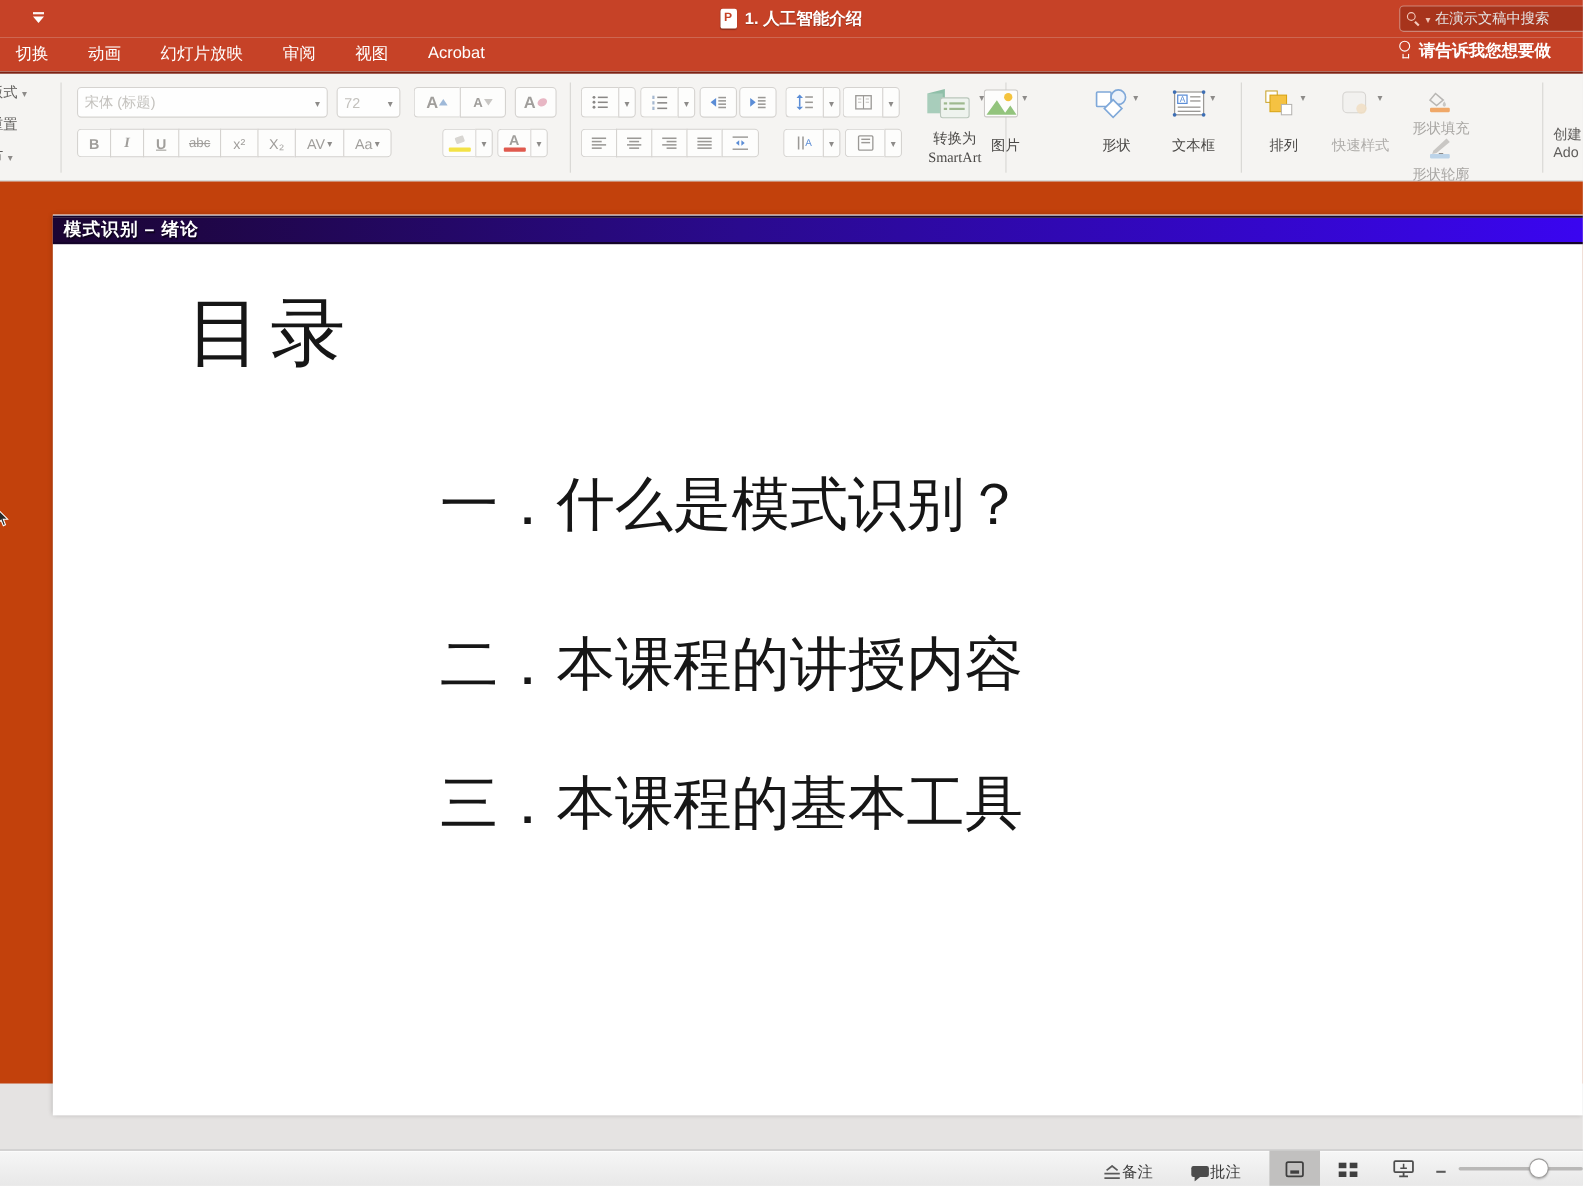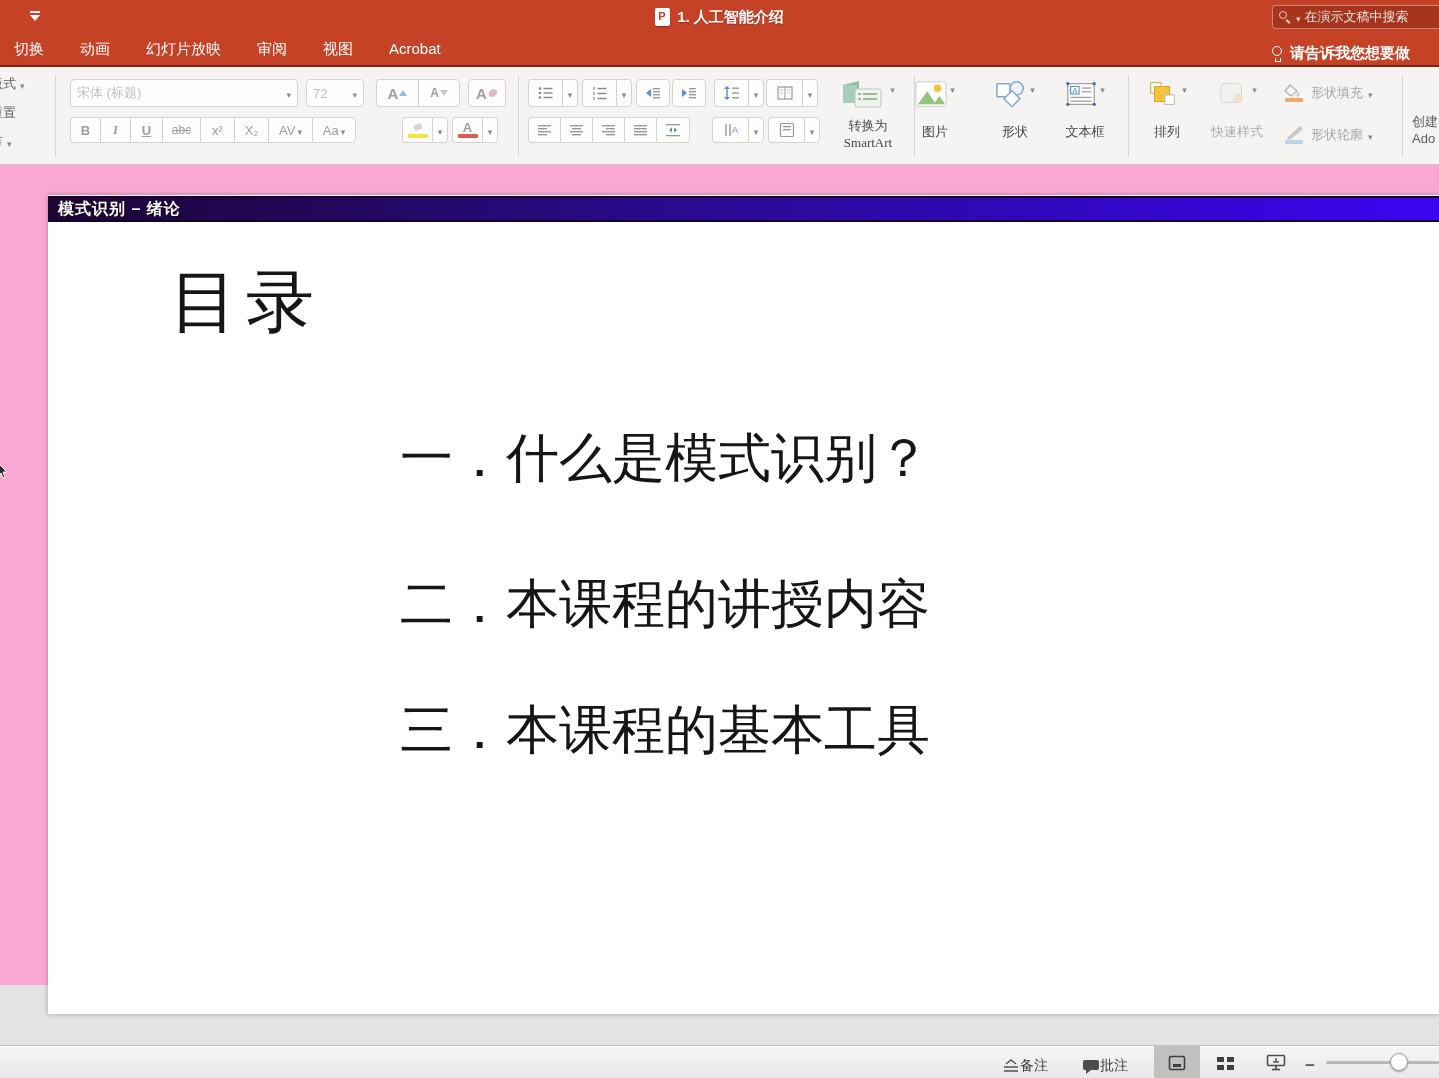--- a/index.html
+++ b/index.html
@@ -28,21 +28,21 @@
   .mag b { position:absolute; left:8px; top:8px; width:5px; height:1.7px; background:#f3cabd; transform:rotate(45deg); transform-origin:0 0; }
   .caret { display:inline-block; }
   .caret::after { content:"▾"; font-size:9px; color:#8d8b89; }
   .searchbox .caret::after { color:#f0c3b5; }
 
   
   .tabrow { position:absolute; left:0; top:34px; width:100%; height:31px; background:#c64227;
     display:flex; align-items:center; }
   .tabs { display:flex; gap:36px; padding-left:14px; }
   .tab { color:#fff; font-size:15px; font-weight:500; white-space:nowrap; cursor:default; }
-  .tellme { position:absolute; right:0; top:3px; width:168px; height:26px; display:flex; align-items:flex-end; gap:6px; }
+  .tellme { position:absolute; right:0; top:3px; width:168px; height:26px; display:flex; align-items:flex-start; gap:6px; }
   .bulb { width:13px; height:17px; position:relative; flex:0 0 auto; }
   .bulb i { position:absolute; left:1px; top:0; width:10px; height:10px; border:1.6px solid #fff; border-radius:50%; }
   .bulb b { position:absolute; left:4px; top:12px; width:6px; height:4px; border-left:1.6px solid #fff; border-right:1.6px solid #fff; border-bottom:1.6px solid #fff; }
   .tellme span { color:#fff; font-size:15px; font-weight:bold; white-space:nowrap; }
 
   
   .ribbon { position:absolute; left:0; top:65px; width:100%; height:100px;
     background:#f5f4f2; border-top:2px solid #7d2113; border-bottom:1px solid #c9c7c5; }
   .vsep { position:absolute; top:8px; height:82px; width:1px; background:#d8d6d3; }
   .lbl { color:#5f5d5b; font-size:13px; white-space:nowrap; }
@@ -63,25 +63,25 @@
   .glyph.u { text-decoration:underline; }
   .glyph.st { text-decoration:line-through; font-weight:normal; font-size:12px; }
   .colorbar { position:absolute; left:5px; bottom:4px; height:4px; border-radius:1px; }
 
   .icon16 { width:16px; height:16px; display:block; }
   .icon32 { width:32px; height:30px; display:block; }
   .bigbtn { position:absolute; top:12px; width:62px; height:76px; display:flex; flex-direction:column; align-items:center; }
   .bigbtn .ic { height:34px; display:flex; align-items:flex-start; gap:3px; }
   .bigbtn .t { margin-top:10px; color:#4a4846; font-size:13px; white-space:nowrap; }
   .bigbtn .t.dis { color:#aeaca9; }
-  .fillrow { display:flex; align-items:center; gap:5px; }
+  .fillrow { display:flex; align-items:center; gap:5px;flex-direction:column; }
   .fillrow .t { font-size:13px; color:#a9a7a4; white-space:nowrap; }
 
   
-  .canvas { position:absolute; left:0; top:165px; width:100%; height:820px; background:#f9a8d4; }
+  .canvas { position:absolute; left:0; top:165px; width:100%; height:820px; background:#c2410c; }
   .slide { position:absolute; left:48px; top:30px; width:1391px; height:819px; background:#fff;
     box-shadow:0 0 5px rgba(0,0,0,.28); }
   .slide-hdr { position:absolute; left:0; top:1px; width:100%; height:26px;
     background:linear-gradient(90deg,#1c0533 0%, #2a0a8e 45%, #3a05f0 100%);
     border-top:2px solid #14042a; border-bottom:2px solid #14042a;
     display:flex; align-items:center; }
   .slide-hdr span { color:#fff; font-size:16px; font-weight:bold; padding-left:10px; letter-spacing:1px;
     text-shadow:1px 1px 1px rgba(0,0,0,.6); }
   .slide-title { position:absolute; left:122px; top:62px; font-family:"Liberation Serif","DejaVu Serif",serif;
     font-size:68px; color:#161616; letter-spacing:8px; }
@@ -431,21 +431,21 @@
         <span class="caret"></span>
       </div>
       <div class="t" style="margin-top:4px;line-height:17px;text-align:center">
         <div>转换为</div>
         <div>SmartArt</div>
       </div>
     </div>
 
     <div class="vsep" style="left:914px"></div>
 
-    <div class="bigbtn" style="left:904px">
+    <div class="bigbtn" style="left:883px">
       <div class="ic">
         <svg class="icon32" viewBox="0 0 34 30">
           <rect x="1" y="2" width="32" height="26" rx="2" fill="#fdfdfc" stroke="#c9c7c4"></rect>
           <circle cx="24" cy="9" r="4" fill="#f4c33d"></circle>
           <polygon points="3,26 13,12 21,24 26,17 32,26" fill="#93c47d"></polygon>
         </svg>
         <span class="caret"></span>
       </div>
       <div class="t">图片</div>
     </div>

